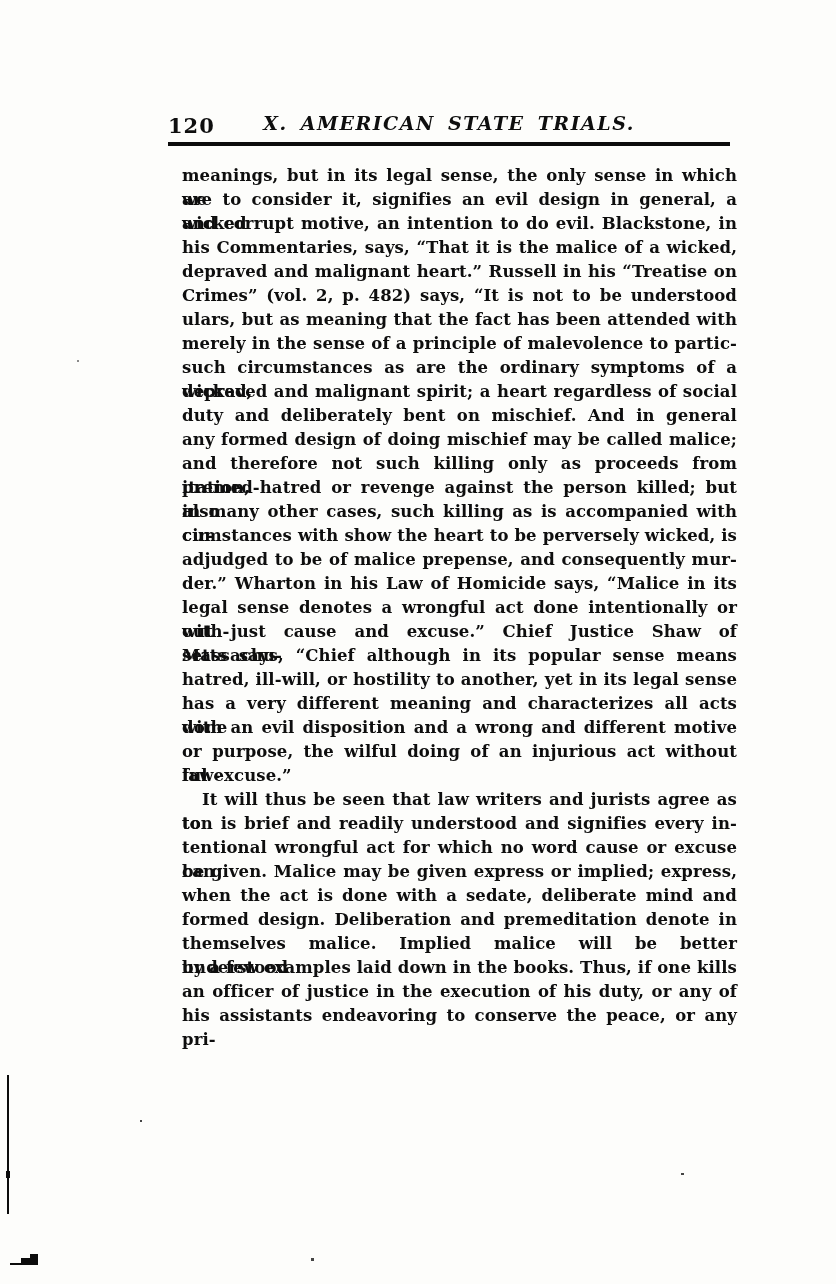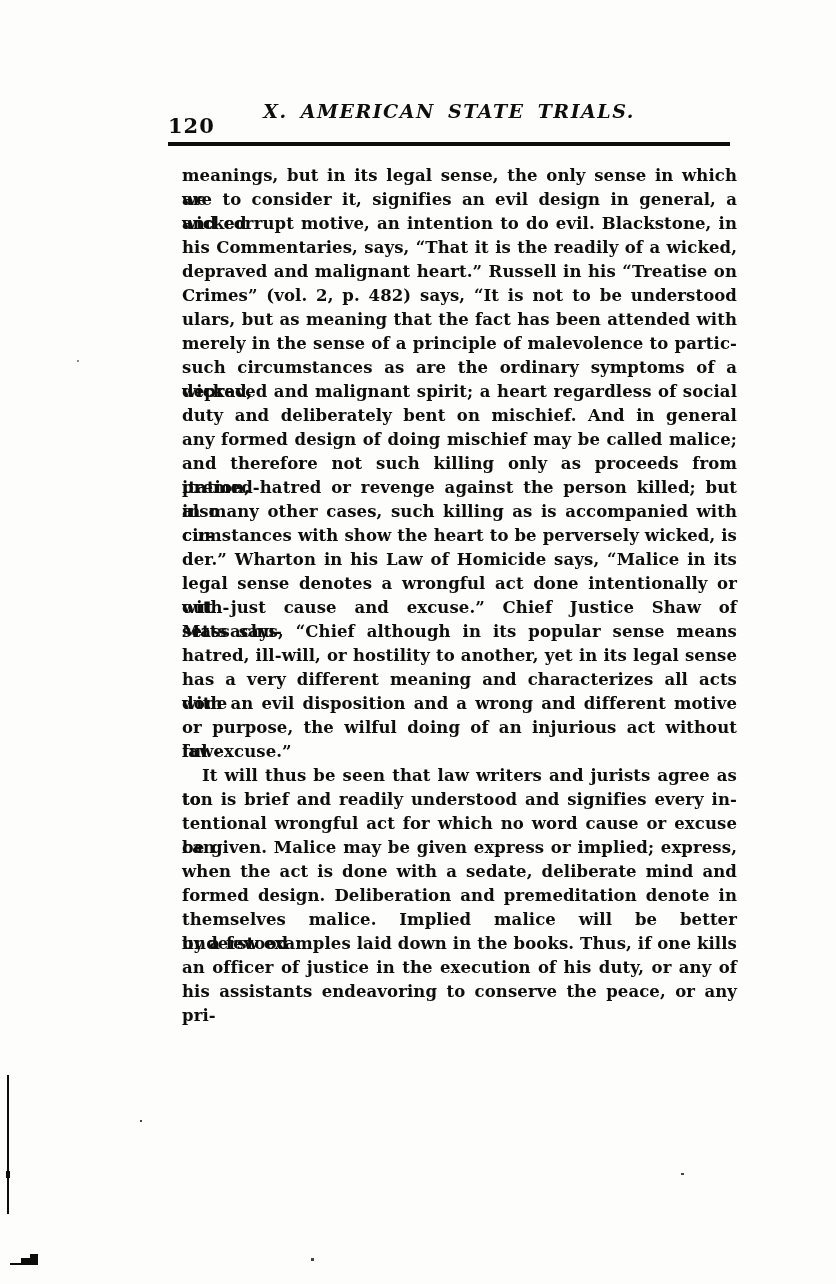--- a/index.html
+++ b/index.html
@@ -15,21 +15,21 @@
 
   .page-number {
     position: absolute;
     left: 168px; top: 113px;
     font-size: 21px;
     font-weight: 600;
     letter-spacing: 1px;
   }
   .header-title {
     position: absolute;
-    left: 168px; top: 100px; width: 562px;
+    left: 168px; top: 112px; width: 562px;
     text-align: center;
     font-size: 19px;
     font-style: italic;
     font-weight: 700;
     letter-spacing: 1.5px;
     word-spacing: 5px;
   }
   .header-rule {
     position: absolute;
     left: 168px; top: 142px;
@@ -77,33 +77,34 @@
   <div class="page-number">120</div>
 
   <div class="header-title">X. AMERICAN STATE TRIALS.</div>
 
   <div class="header-rule"></div>
 
   <div class="body-text">
       <div class="line">meanings, but in its legal sense, the only sense in which we</div>
       <div class="line">are to consider it, signifies an evil design in general, a wicked</div>
       <div class="line">and corrupt motive, an intention to do evil. Blackstone, in</div>
-      <div class="line">his Commentaries, says, “That it is the readily of a wicked,</div>
+      <div class="line">his Commentaries, says, “That it is the malice of a wicked,</div>
       <div class="line">depraved and malignant heart.” Russell in his “Treatise on</div>
       <div class="line">Crimes” (vol. 2, p. 482) says, “It is not to be understood</div>
       <div class="line">ulars, but as meaning that the fact has been attended with</div>
       <div class="line">merely in the sense of a principle of malevolence to partic-</div>
       <div class="line">such circumstances as are the ordinary symptoms of a wicked,</div>
       <div class="line">depraved and malignant spirit; a heart regardless of social</div>
       <div class="line">duty and deliberately bent on mischief. And in general</div>
       <div class="line">any formed design of doing mischief may be called malice;</div>
       <div class="line">and therefore not such killing only as proceeds from premed-</div>
       <div class="line">itation, hatred or revenge against the person killed; but also</div>
       <div class="line">in many other cases, such killing as is accompanied with cir-</div>
       <div class="line">cumstances with show the heart to be perversely wicked, is</div>
+      <div class="line">adjudged to be of malice prepense, and consequently mur-</div>
       <div class="line">der.” Wharton in his Law of Homicide says, “Malice in its</div>
       <div class="line">legal sense denotes a wrongful act done intentionally or with-</div>
       <div class="line">out just cause and excuse.” Chief Justice Shaw of Massachu-</div>
       <div class="line">setts says, “Chief although in its popular sense means</div>
       <div class="line">hatred, ill-will, or hostility to another, yet in its legal sense</div>
       <div class="line">has a very different meaning and characterizes all acts done</div>
       <div class="line">with an evil disposition and a wrong and different motive</div>
       <div class="line">or purpose, the wilful doing of an injurious act without law-</div>
       <div class="line flush">ful excuse.”</div>
       <div class="line indent">It will thus be seen that law writers and jurists agree as to</div>

